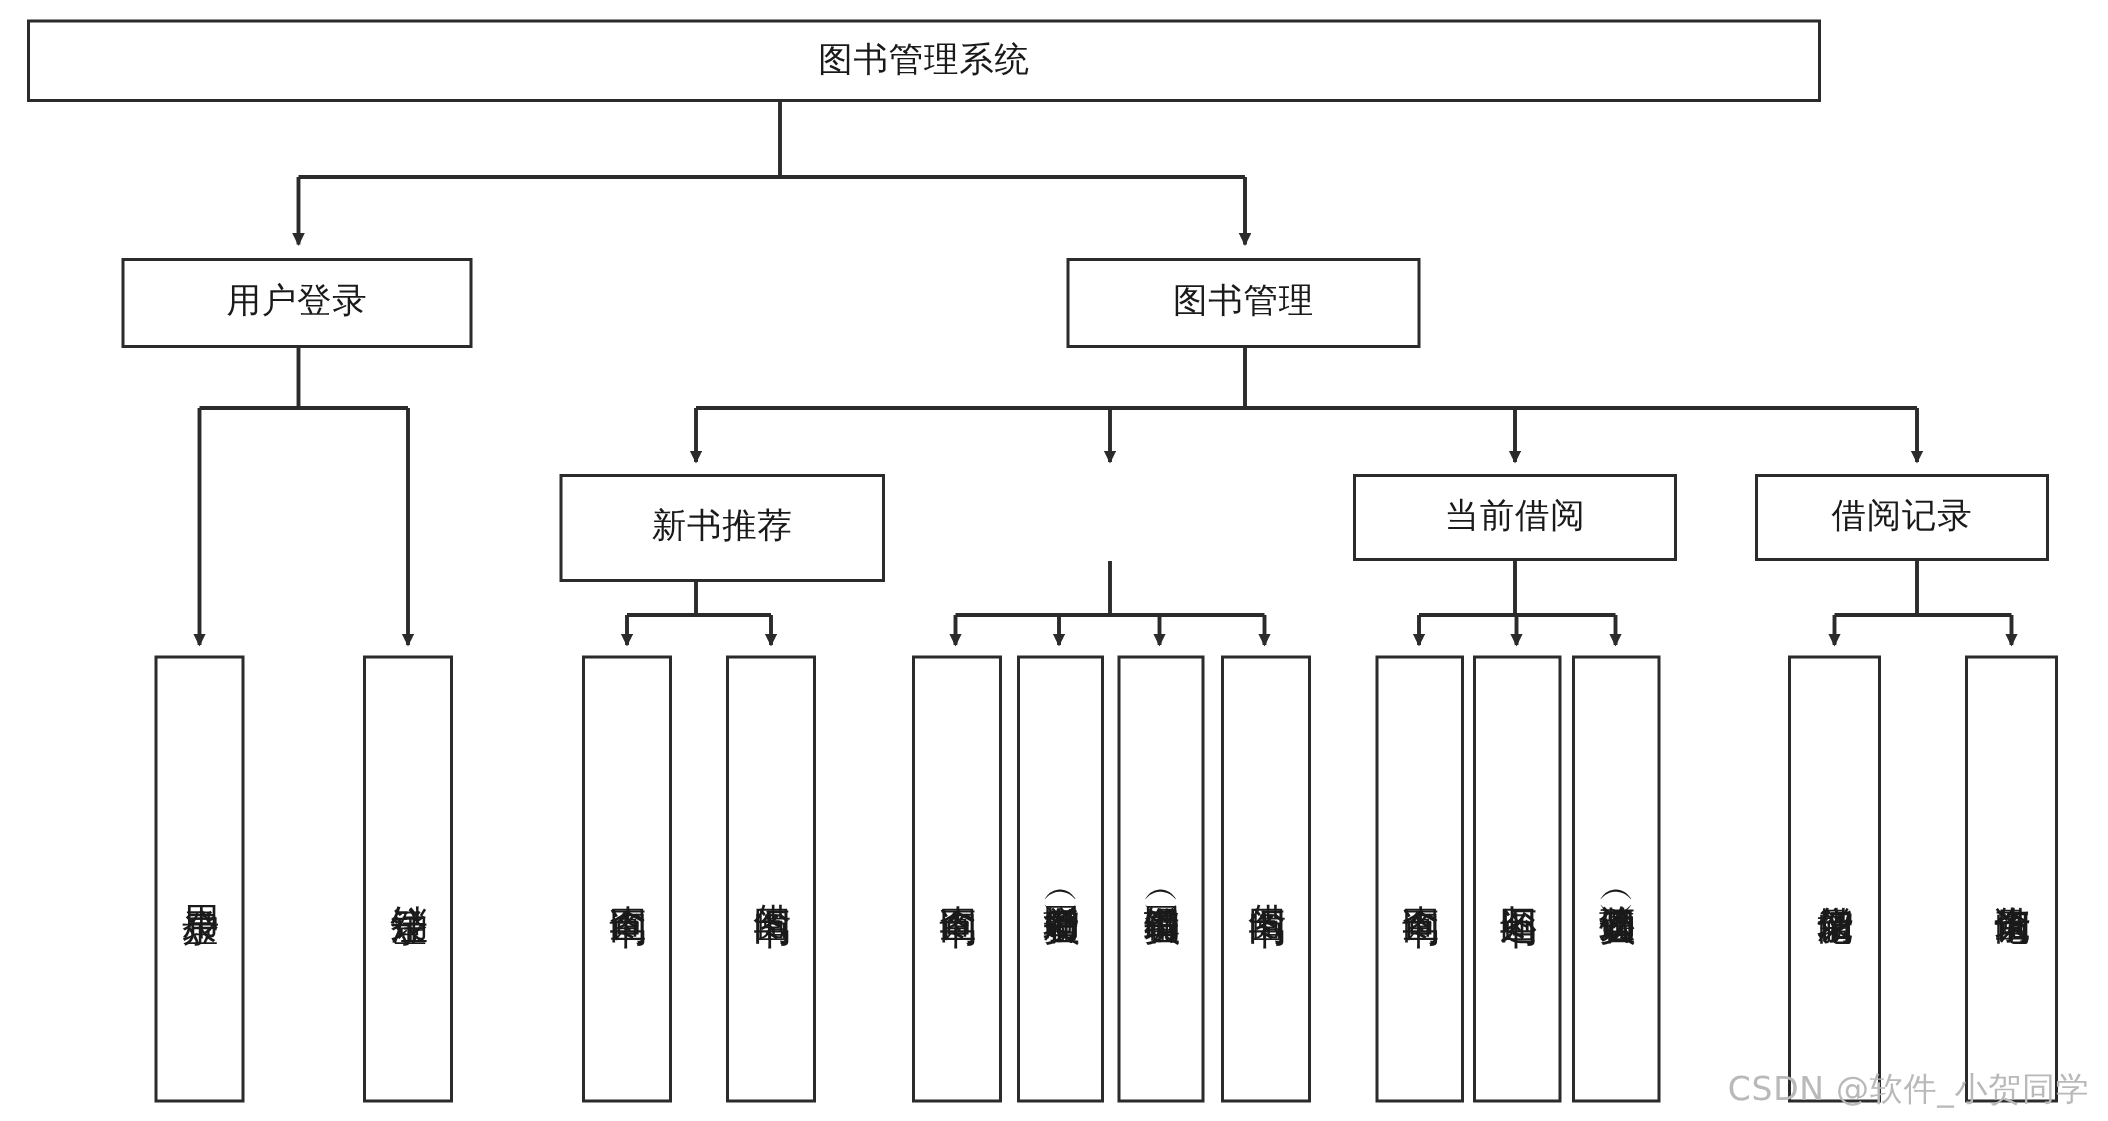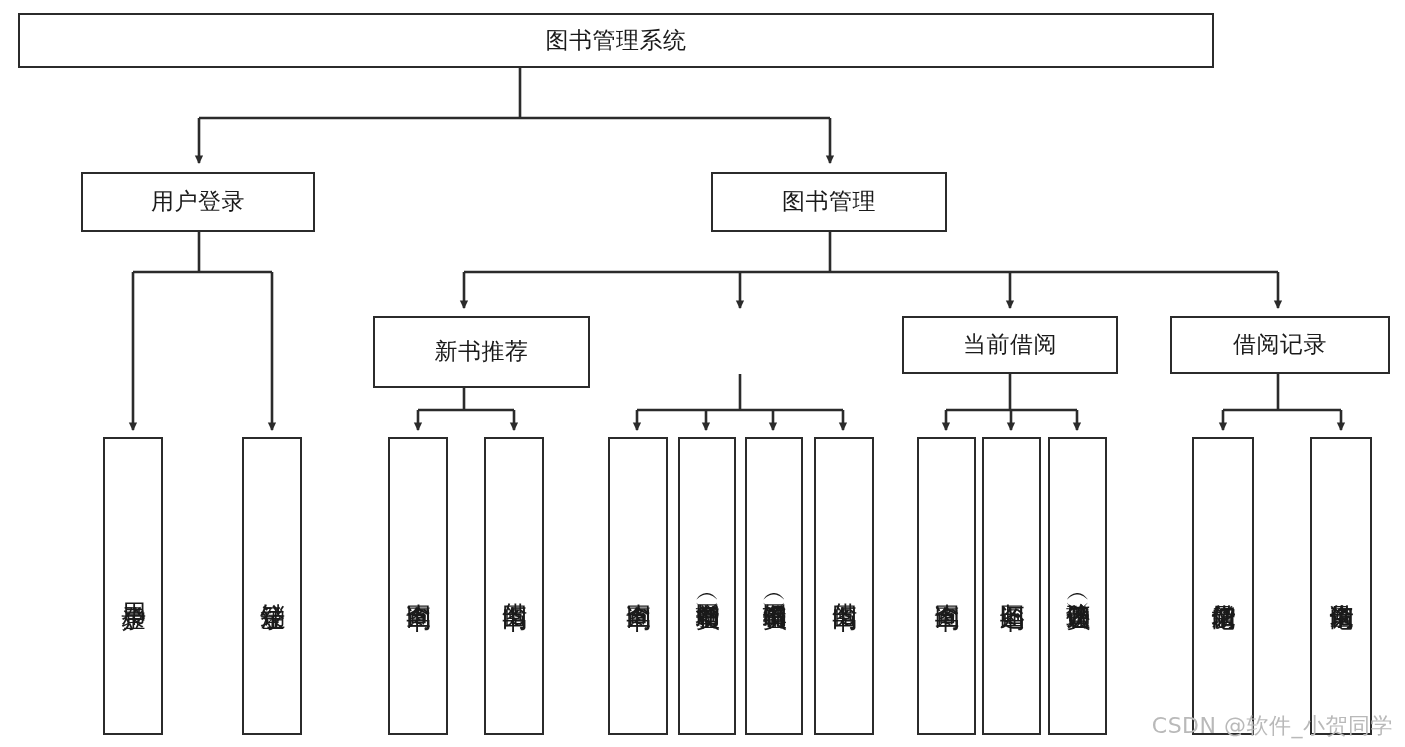--- a/index.html
+++ b/index.html
@@ -140,21 +140,21 @@
   <div class="node horizontal" style="left:711px; top:172px; width:236px; height:60px;">
     <span class="label">图书管理</span>
   </div>
 
   <div class="node horizontal" style="left:361px; top:316px; width:217px; height:72px;margin-left:12px;">
     <span class="label">新书推荐</span>
   </div>
   <div class="node horizontal" style="left:902px; top:316px; width:216px; height:58px;justify-content:center;">
     <span class="label">当前借阅</span>
   </div>
-  <div class="node horizontal" style="left:1170px; top:316px; width:220px; height:58px;">
+  <div class="node horizontal" style="left:1170px; top:316px; width:196px; height:58px;">
     <span class="label">借阅记录</span>
   </div>
 
   <div class="node vertical" style="left:103px; top:437px; width:60px; height:298px;">
     <span class="label">用户登录</span>
   </div>
   <div class="node vertical" style="left:242px; top:437px; width:60px; height:298px;">
     <span class="label">注销登录</span>
   </div>
 

